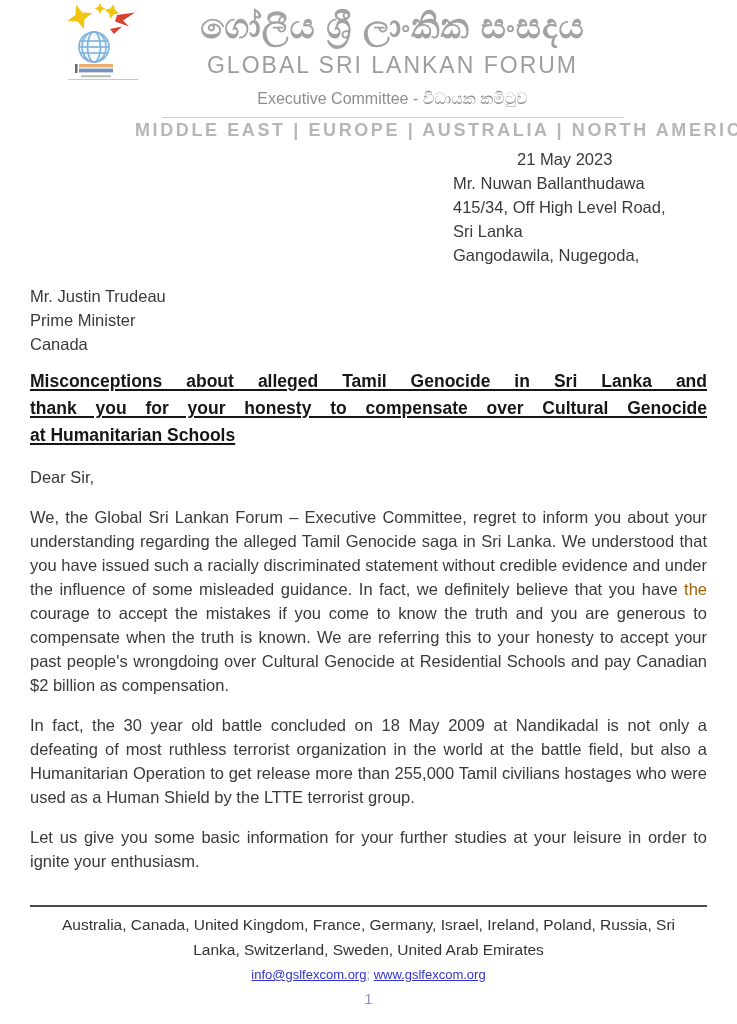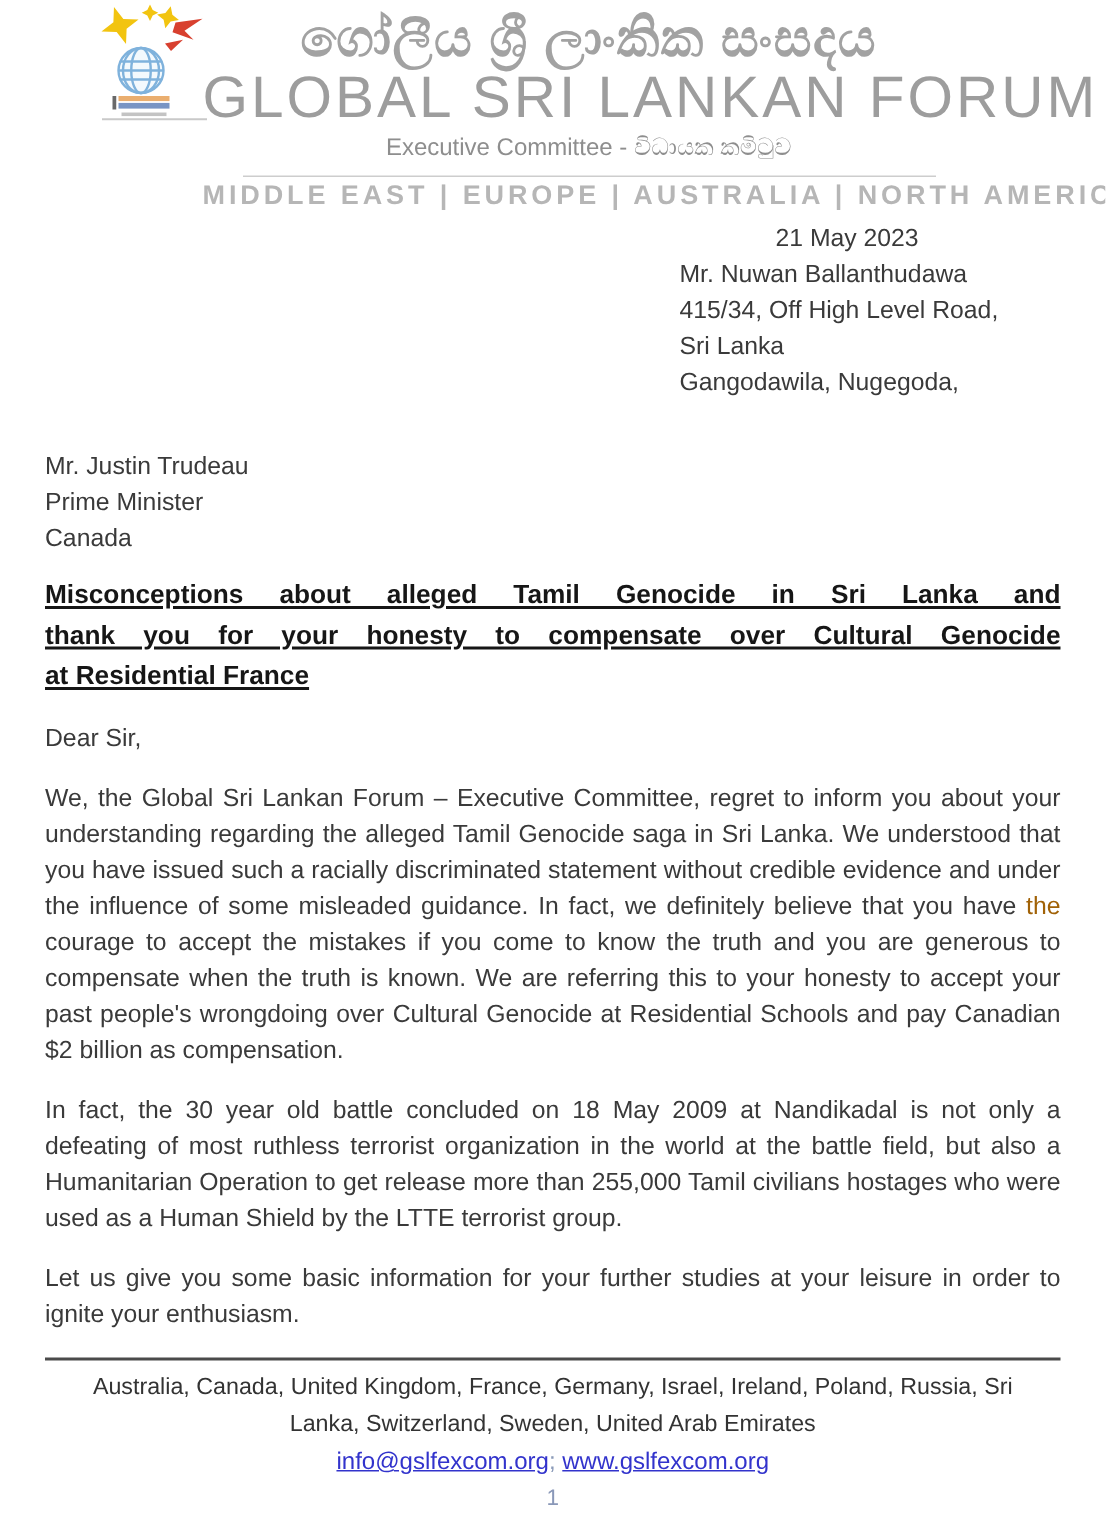--- a/index.html
+++ b/index.html
@@ -16,57 +16,57 @@
 
   
   .letterhead { position:relative; padding-top:3px; height:135px; }
   .logo { position:absolute; left:64px; top:2px; width:76px; height:80px; }
   .head-text { margin-left:135px; width:515px; text-align:center; }
   .sinhala-title {
     font-size:35px; line-height:46px; letter-spacing:1px;
     color:#a2a2a2; font-weight:700; white-space:nowrap;
   }
   .english-title {
-    font-size:39px; line-height:33px; letter-spacing:2px;
+    font-size:23px; line-height:33px; letter-spacing:2px;
     color:#9d9d9d; font-weight:400; white-space:nowrap;
   }
   .committee-line {
     font-size:16px; line-height:27px; color:#8e8e8e; margin-top:3px; white-space:nowrap;
   }
   .head-divider { width:462px; height:0; border-top:1px solid #cdcdcd; margin:5px auto 2px; }
   .regions-line {
     font-size:18px; letter-spacing:2.6px; font-weight:700;
     color:#b6b6b6; white-space:nowrap;
   }
 
   
   .content { padding:0 30px; font-size:16.5px; line-height:24px; }
   .sender-block { margin-left:423px; margin-top:12px; }
   .sender-date { margin-left:64px; }
-  .recipient-block { margin-top:32px; }
+  .recipient-block { margin-top:17px; }
   .subject {
     margin-top:12px; font-weight:bold; font-size:17.5px; line-height:27px;
     color:#161616;
   }
   .subject .j-line {
     text-align:justify; text-align-last:justify;
     text-decoration:underline; text-decoration-thickness:2px; text-underline-offset:2px;
   }
   .subject .j-line.last { text-align:left; text-align-last:left; }
   .salutation { margin-top:5px; }
   .para { margin-top:16px; text-align:justify; }
   .blue-word { color:#a16207;margin-top:15px; }
 
   
   .footer {
     position:absolute; left:30px; right:30px; top:905px;
     border-top:2px solid #4a4a4a; padding-top:5px; text-align:center;
   }
   .countries { font-size:15.5px; line-height:25px; color:#333333; }
-  .links-line { font-size:16px; line-height:24px; margin-top:1px; }
+  .links-line { font-size:13px; line-height:24px; margin-top:1px; }
   .doc-link { color:#3233cc; text-decoration:underline; cursor:pointer; }
   .link-sep { color:#8a9ab8; }
   .page-number { margin-top:3px; font-size:15px; color:#8a98b8; }
 </style>
 </head>
 <body>
 
 <div class="page">
 
   <div class="letterhead">
@@ -120,21 +120,21 @@
 
     <div class="recipient-block">
       <div>Mr. Justin Trudeau</div>
       <div>Prime Minister</div>
       <div>Canada</div>
     </div>
 
     <div class="subject">
       <div class="j-line">Misconceptions about alleged Tamil Genocide in Sri Lanka and</div>
       <div class="j-line">thank you for your honesty to compensate over Cultural Genocide</div>
-      <div class="j-line last">at Residential France</div>
+      <div class="j-line last">at Humanitarian Schools</div>
     </div>
 
     <div class="salutation para">Dear Sir,</div>
 
     <div class="para"><span>We, the Global Sri Lankan Forum – Executive Committee, regret to inform you about your understanding regarding the alleged Tamil Genocide saga in Sri Lanka. We understood that you have issued such a racially discriminated statement without credible evidence and under the influence of some misleaded guidance. In fact, we definitely believe that you have </span><span class="blue-word">the</span><span> courage to accept the mistakes if you come to know the truth and you are generous to compensate when the truth is known. We are referring this to your honesty to accept your past people's wrongdoing over Cultural Genocide at Residential Schools and pay Canadian $2 billion as compensation.</span></div>
 
     <div class="para">In fact, the 30 year old battle concluded on 18 May 2009 at Nandikadal is not only a defeating of most ruthless terrorist organization in the world at the battle field, but also a Humanitarian Operation to get release more than 255,000 Tamil civilians hostages who were used as a Human Shield by the LTTE terrorist group.</div>
 
     <div class="para">Let us give you some basic information for your further studies at your leisure in order to ignite your enthusiasm.</div>
 

